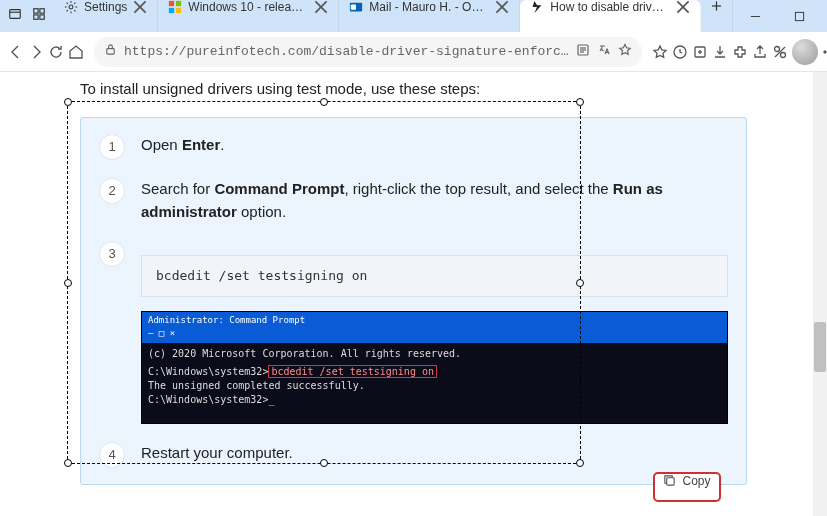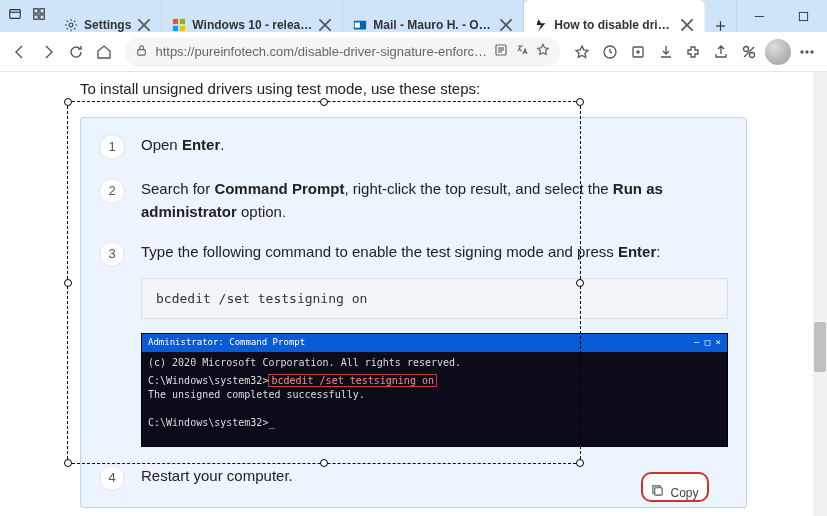--- a/index.html
+++ b/index.html
@@ -2,55 +2,55 @@
 <html><head>
 <meta charset="utf-8">
 <style>
   * { margin: 0; padding: 0; box-sizing: border-box; }
   body { width: 827px; height: 516px; font-family: "Segoe UI", sans-serif; background: #fff; overflow: hidden; position: relative; }
 
   .titlebar { height: 32px; background: #cfe4f8; display: flex; align-items: stretch; color: #333; }
   .titlebar-left { display: flex; align-items: center; padding: 0 8px; gap: 10px; }
   .titlebar-left svg { width: 14px; height: 14px; }
   .tabs { display: flex; flex: 1; }
-  .tab { display: flex; align-items: flex-end; gap: 6px; padding: 0 10px; font-size: 12px; height: 32px; min-width: 0; border-right: 1px solid rgba(0,0,0,0.06); font-weight: bold; }
+  .tab { display: flex; align-items: flex-start; gap: 6px; padding: 0 10px; font-size: 12px; height: 32px; min-width: 0; border-right: 1px solid rgba(0,0,0,0.06); }
   .tab.active { background: #fff; border-top-left-radius: 6px; border-top-right-radius: 6px; }
   .tab .favicon { width: 14px; height: 14px; flex-shrink: 0; }
   .tab .label { white-space: nowrap; overflow: hidden; text-overflow: ellipsis; max-width: 120px; }
   .tab .close { width: 14px; height: 14px; display: flex; align-items: center; justify-content: center; flex-shrink: 0; }
   .tab.add { width: 32px; justify-content: center; }
   .win-controls { display: flex; }
   .win-btn { width: 44px; display: flex; align-items: center; justify-content: center; }
 
-  .toolbar { height: 40px; display: flex; align-items: center; padding: 0 8px; gap: 4px; border-bottom: 1px solid #e5e5e5; background: #fff; }
+  .toolbar { height: 40px; display: flex; align-items: center; padding: 0 8px; gap: 4px; border-bottom: 1px solid #e5e5e5; background: #fff; font-family: Liberation Mono, monospace; }
   .tool-btn { width: 32px; height: 32px; display: flex; align-items: center; justify-content: center; border-radius: 4px; }
   .tool-btn svg { width: 16px; height: 16px; stroke: #555; }
   .addr { flex: 1; display: flex; align-items: center; height: 30px; background: #f5f5f5; border-radius: 15px; padding: 0 10px; gap: 7px; font-size: 13px; color: #666; margin: 0 6px; }
   .addr .url { flex: 1; white-space: nowrap; overflow: hidden; text-overflow: ellipsis; }
   .avatar { width: 26px; height: 26px; border-radius: 50%; background: radial-gradient(circle at 35% 30%, #ddd, #999); }
 
   .page { position: relative; height: calc(516px - 72px); overflow: hidden; padding: 8px 80px 8px 80px; color: #222; }
   .intro { font-size: 15px; margin: 0 0 20px 0; }
 
   .selection-box { position: absolute; border: 1px dashed #000; pointer-events: none; }
   .handle { position: absolute; width: 8px; height: 8px; background: #fff; border: 1px solid #000; border-radius: 50%; margin: -4px; }
 
   .steps { border: 1px solid #b9d8f2; background: #ecf5fd; padding: 16px 18px; border-radius: 3px; }
   .step { display: flex; gap: 16px; margin-bottom: 18px; font-size: 15px; line-height: 1.5; }
   .step:last-child { margin-bottom: 0; }
   .step-num { width: 26px; height: 26px; border-radius: 50%; background: #fff; border: 1px solid #d9e6f2; display: flex; align-items: center; justify-content: center; font-size: 13px; color: #555; flex-shrink: 0; }
   .step-body { flex: 1; }
   .step-body b { font-weight: 600; }
   .code { margin-top: 14px; background: #f1f5f9; border: 1px solid #d8e1e8; padding: 10px 14px; font-family: Consolas, monospace; font-size: 13px; color: #333; }
   .cmd-shot { margin-top: 14px; background: #0b0b1a; font-family: Consolas, monospace; font-size: 10px; color: #ddd; border: 1px solid #000; }
-  .cmd-title { background: #0a5bd6; color: #fff; padding: 2px 6px; font-size: 9px; display: flex; justify-content: space-between; }
+  .cmd-title { background: #0a5bd6; color: #fff; padding: 2px 6px; font-size: 9px; display: flex; justify-content: space-between; flex-direction: column; }
   .cmd-body { padding: 4px 6px 16px 6px; line-height: 1.4; }
   .cmd-body .hl { color: #ff8c8c; border: 1px solid #cc3b3b; padding: 0 2px; }
 
-  .copy-btn { position: absolute; right: 118px; bottom: 14px; width: 68px; height: 30px; border: 2px solid #d03030; background: #fff; display: flex; align-items: flex-end; justify-content: center; gap: 6px; font-size: 12px; color: #444; border-radius: 10px; }
+  .copy-btn { position: absolute; right: 106px; bottom: 14px; width: 68px; height: 30px; border: 2px solid #d03030; background: #fff; display: flex; align-items: flex-start; justify-content: center; gap: 6px; font-size: 12px; color: #444; border-radius: 5px; }
   .copy-btn svg { width: 13px; height: 13px; }
 
   .scrollbar { position: absolute; right: 0; top: 72px; width: 14px; height: calc(516px - 72px); background: #f1f1f1; }
   .thumb { position: absolute; right: 1px; width: 12px; top: 250px; height: 50px; background: #c0c0c0; border-radius: 2px; }
 </style>
 </head>
 <body>
 
 <div class="titlebar">
   <div class="titlebar-left">
@@ -242,32 +242,31 @@
       <div class="step-num">1</div>
       <div class="step-body">Open <b>Enter</b>.</div>
     </div>
     <div class="step">
       <div class="step-num">2</div>
       <div class="step-body">Search for <b>Command Prompt</b>, right-click the top result, and select the <b>Run as administrator</b> option.</div>
     </div>
     <div class="step">
       <div class="step-num">3</div>
       <div class="step-body">
-        <span>Type the following command to enable the test signing mode and press <b>Enter</b>:</span>
         <div class="code">bcdedit /set testsigning on</div>
         <div class="cmd-shot">
           <div class="cmd-title">
               <span>Administrator: Command Prompt</span>
               <span>— □ ×</span>
             </div>
           <div class="cmd-body">
             <div>(c) 2020 Microsoft Corporation. All rights reserved.</div>
             <div style="margin-top:4px"><span>C:\Windows\system32&gt;</span><span class="hl">bcdedit /set testsigning on</span></div>
             <div>The unsigned completed successfully.</div>
-            <div style="margin-top:14px">C:\Windows\system32&gt;_</div>
+            <div style="margin-top:0">C:\Windows\system32&gt;_</div>
           </div>
         </div>
       </div>
     </div>
     <div class="step">
       <div class="step-num">4</div>
       <div class="step-body">Restart your computer.</div>
     </div>
   </div>
 

